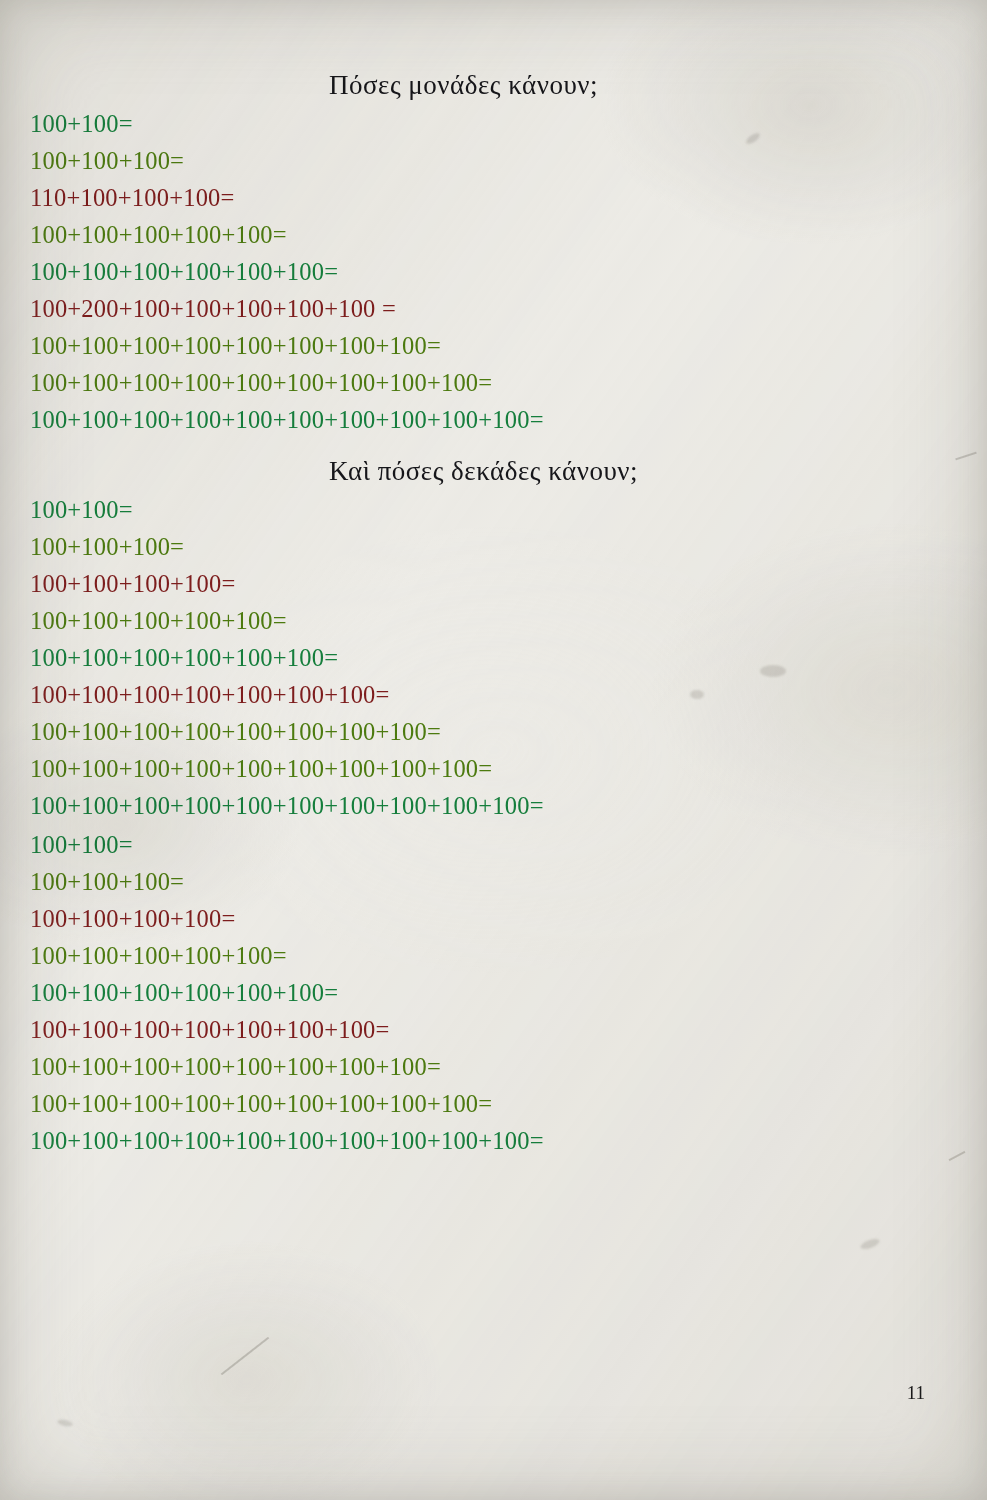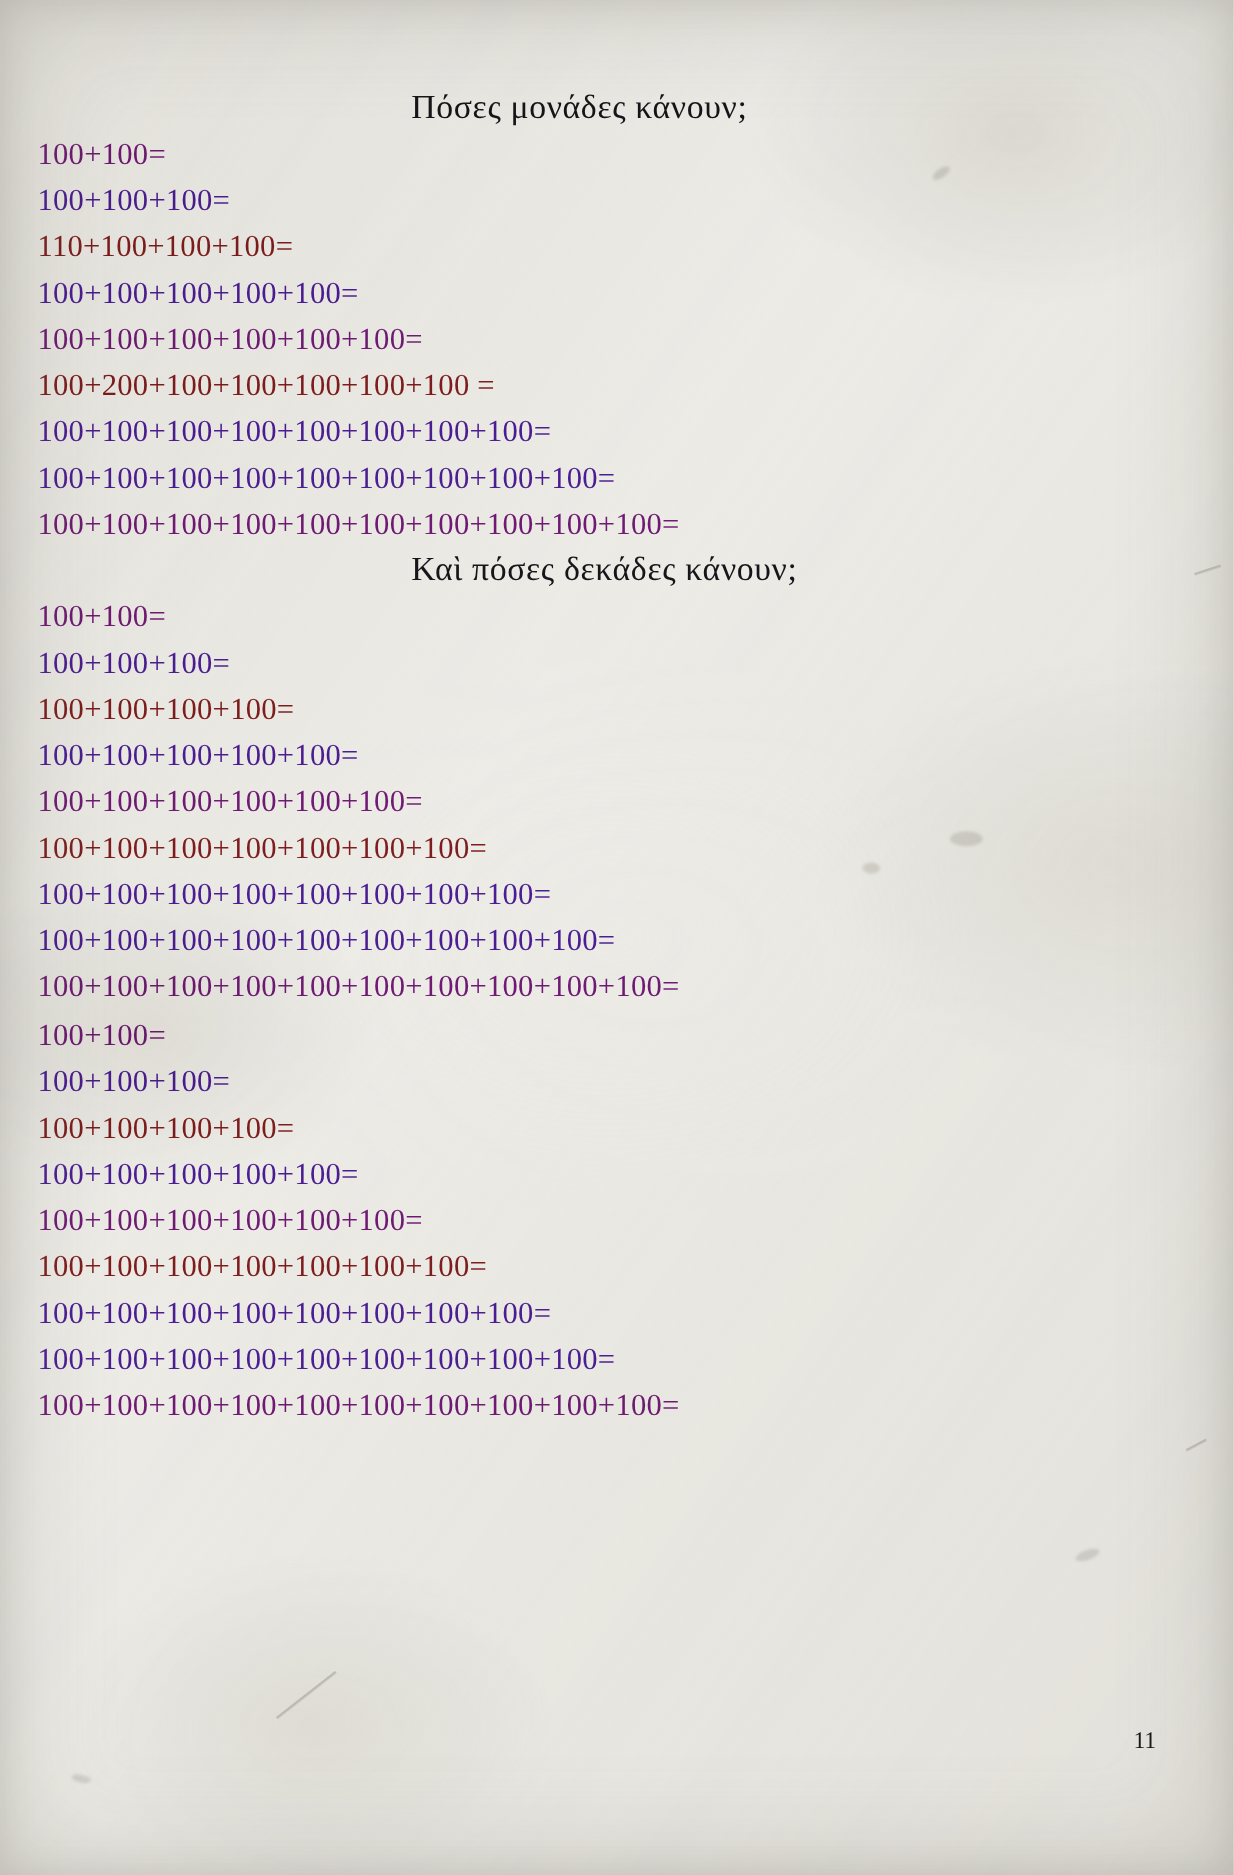--- a/index.html
+++ b/index.html
@@ -60,38 +60,38 @@
   .heading-3 { padding-right: 12px; }
   .block {
     margin: 0;
     padding-left: 30px;
   }
   .line {
     font-size: 24.5px;
     line-height: 37px;
     letter-spacing: 0.2px;
     white-space: nowrap;
-    color: #4c1d95;
+    color: #4d7c0f;
     font-family: "Liberation Serif", serif;
   }
   .sec1 { margin-top: 2px; }
   .sec2 { margin-top: 2px; }
   .sec3 { margin-top: 2px; }
-  .gap-before-heading { margin-top: 2px; }
+  .gap-before-heading { margin-top: 18px; }
   .page-number {
     position: absolute;
     right: 62px;
     bottom: 96px;
     font-size: 19px;
     color: #1b1b1b;
     font-family: "Liberation Serif", serif;
   }
   
   .line:nth-child(3n)   { color: #7f1d1d; }
-  .line:nth-child(4n+1) { color: #701a75; }
+  .line:nth-child(4n+1) { color: #15803d; }
   .smudge {
     position: absolute;
     pointer-events: none;
     background: rgba(120,115,105,0.22);
     border-radius: 50%;
     filter: blur(1.2px);
   }
   .scratch {
     position: absolute;
     pointer-events: none;

